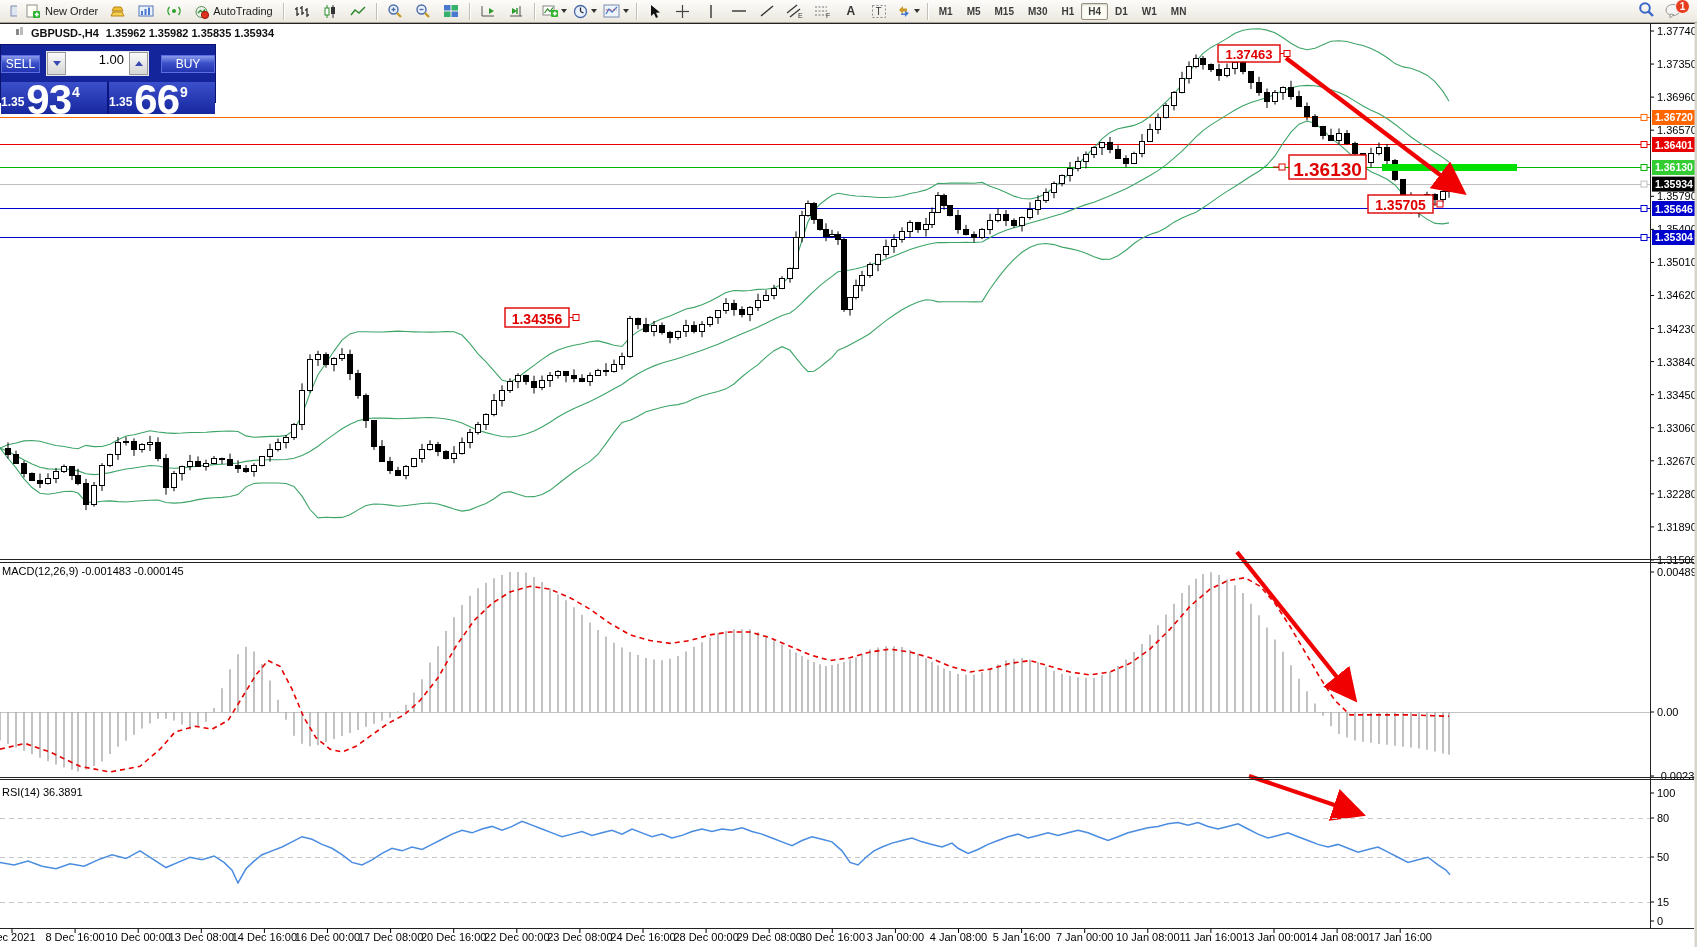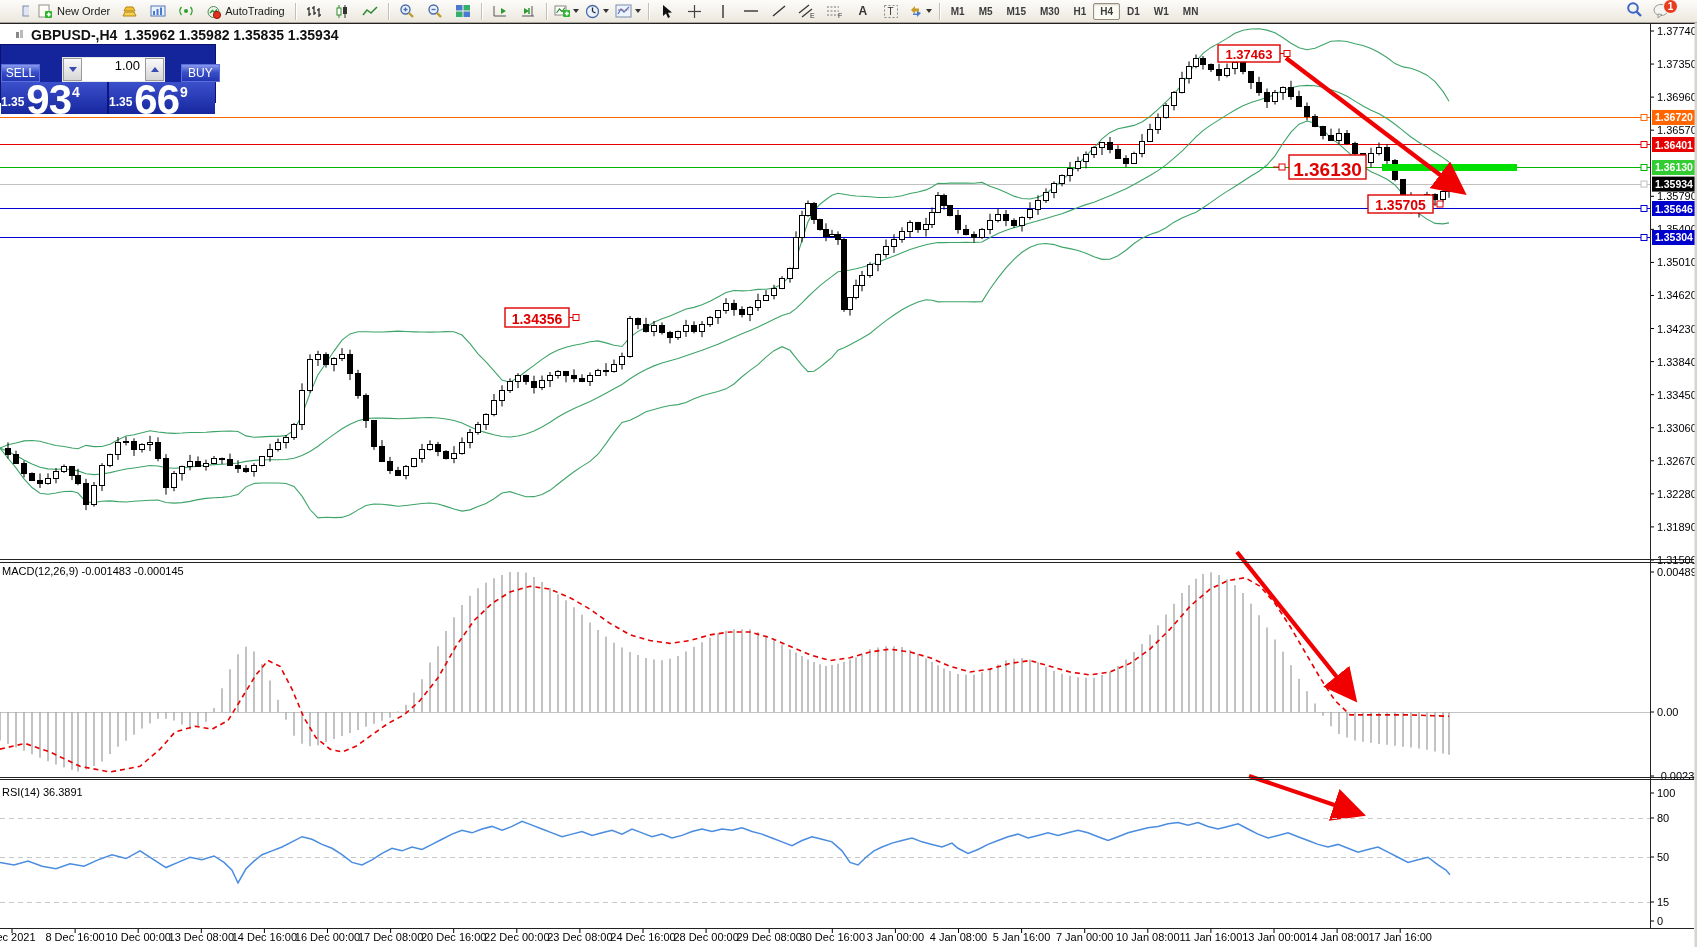--- a/index.html
+++ b/index.html
@@ -1,44 +1,44 @@
 <!DOCTYPE html>
 <html><head>
 <meta charset="utf-8">
 <style>
   html,body{margin:0;padding:0;width:1697px;height:947px;overflow:hidden;background:#fff;
             font-family:"Liberation Sans",sans-serif;}
   #app{position:relative;width:1697px;height:947px;}
   
   #toolbar{position:absolute;top:0;left:0;width:100%;height:23px;z-index:6;
            background:linear-gradient(#fdfcfa,#ece8df);border-bottom:1px solid #a9a59b;
-           display:flex;align-items:center;padding:0 18px;box-sizing:border-box;}
+           display:flex;align-items:center;padding:0 6px;box-sizing:border-box;}
   .tb-group{display:flex;align-items:center;height:100%;}
   .tb-sep{width:1px;height:17px;background:#c3bfb4;margin:0 4px;box-shadow:1px 0 0 #fff;}
   .tb-btn{height:19px;min-width:22px;display:flex;align-items:center;justify-content:center;
           border:1px solid transparent;border-radius:2px;background:transparent;padding:0 2px;cursor:default;}
   .tb-btn.labeled{padding:0 5px;gap:4px;font-size:11px;color:#1b1b1b;font-family:"Liberation Sans",sans-serif;}
   .tb-btn svg{display:block;}
   .caret{width:0;height:0;border-left:3px solid transparent;border-right:3px solid transparent;
          border-top:4px solid #333;margin-left:3px;}
   .tf-btn{min-width:25px;height:17px;display:flex;align-items:center;justify-content:center;
           font-size:10px;font-weight:bold;color:#3c3c3c;border:1px solid transparent;background:transparent;}
   .tf-btn.active{background:#fcfcf4;border:1px solid #968f82;border-radius:2px;
                  box-shadow:inset 0 1px 2px rgba(0,0,0,.18);}
   #tb-right{margin-left:auto;display:flex;align-items:center;gap:10px;padding-right:8px;}
   .badge{position:absolute;top:-4px;right:-7px;background:#e83c1e;color:#fff;font-size:10px;font-weight:bold;
          border-radius:8px;min-width:13px;height:13px;display:flex;align-items:center;justify-content:center;
          border:1px solid #fff;}
   
-  #symbol-line{position:absolute;top:27px;left:4px;z-index:4;font-size:14px;font-weight:bold;color:#101010;
+  #symbol-line{position:absolute;top:27px;left:4px;z-index:4;font-size:11px;font-weight:bold;color:#101010;
                display:flex;align-items:center;gap:7px;padding-left:12px;}
   
   #trade-panel{position:absolute;top:44px;left:0;width:216px;height:59px;z-index:4;
                background:#14249a;border:1px solid #0a1470;box-sizing:border-box;}
-  .row1{display:flex;height:37px;align-items:flex-end;gap:16px;}
+  .row1{display:flex;height:37px;align-items:center;}
   .sb-btn{color:#fff;font-size:12px;font-family:"Liberation Sans",sans-serif;border:1px solid #5a6ede;
           background:linear-gradient(#8a9aec,#3a50c8 45%,#2334b0);display:flex;align-items:center;justify-content:center;}
   #sell-btn{width:39px;}
   #buy-btn{width:54px;margin-left:auto;}
   .vol-box{display:flex;margin-left:6px;background:#fff;border:1px solid #e8e8e8;align-items:stretch;}
   .spin{width:19px;border:1px solid #9a9a9a;background:linear-gradient(#fafafa,#d6d6d6);
         display:flex;align-items:center;justify-content:center;padding:0;}
   .tri-dn{width:0;height:0;border-left:4px solid transparent;border-right:4px solid transparent;border-top:5px solid #3a4ab0;}
   .tri-up{width:0;height:0;border-left:4px solid transparent;border-right:4px solid transparent;border-bottom:5px solid #3a4ab0;}
   #vol-input{width:58px;border:none;outline:none;text-align:right;font-size:13px;padding:0 5px 8px 0;

